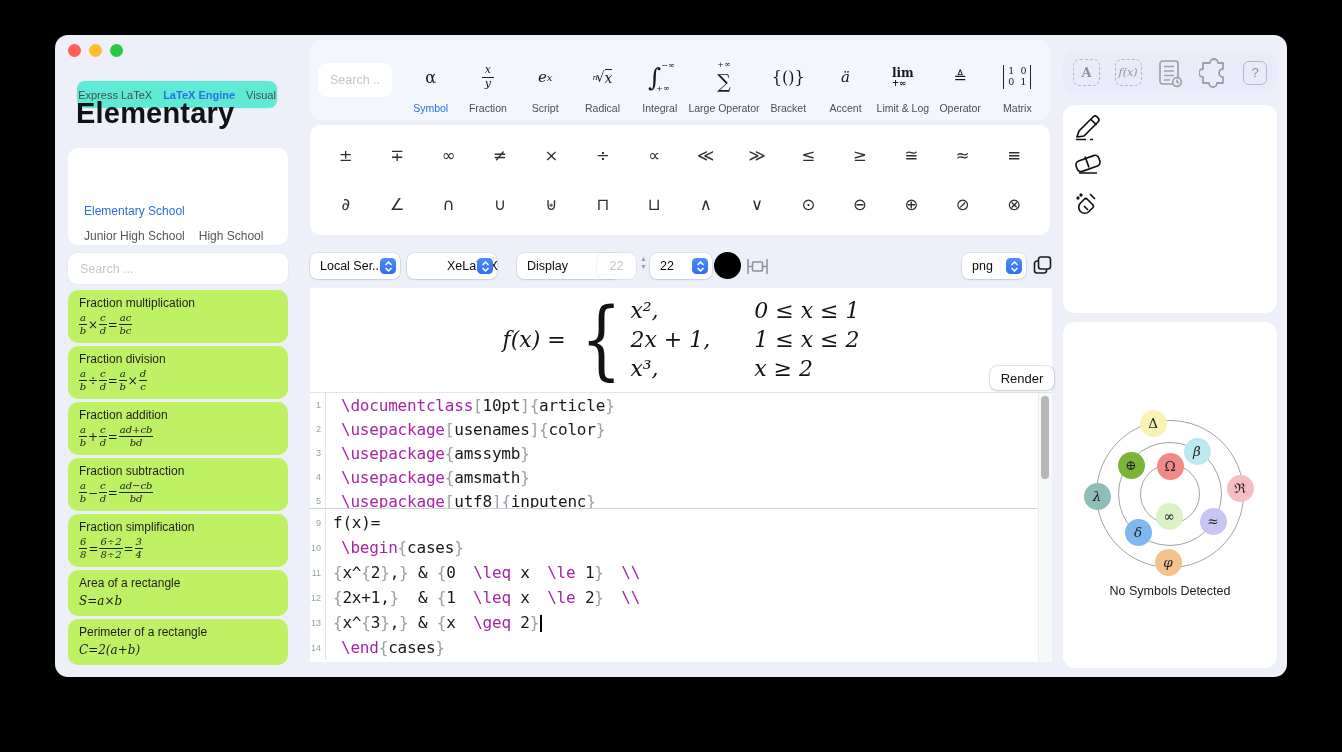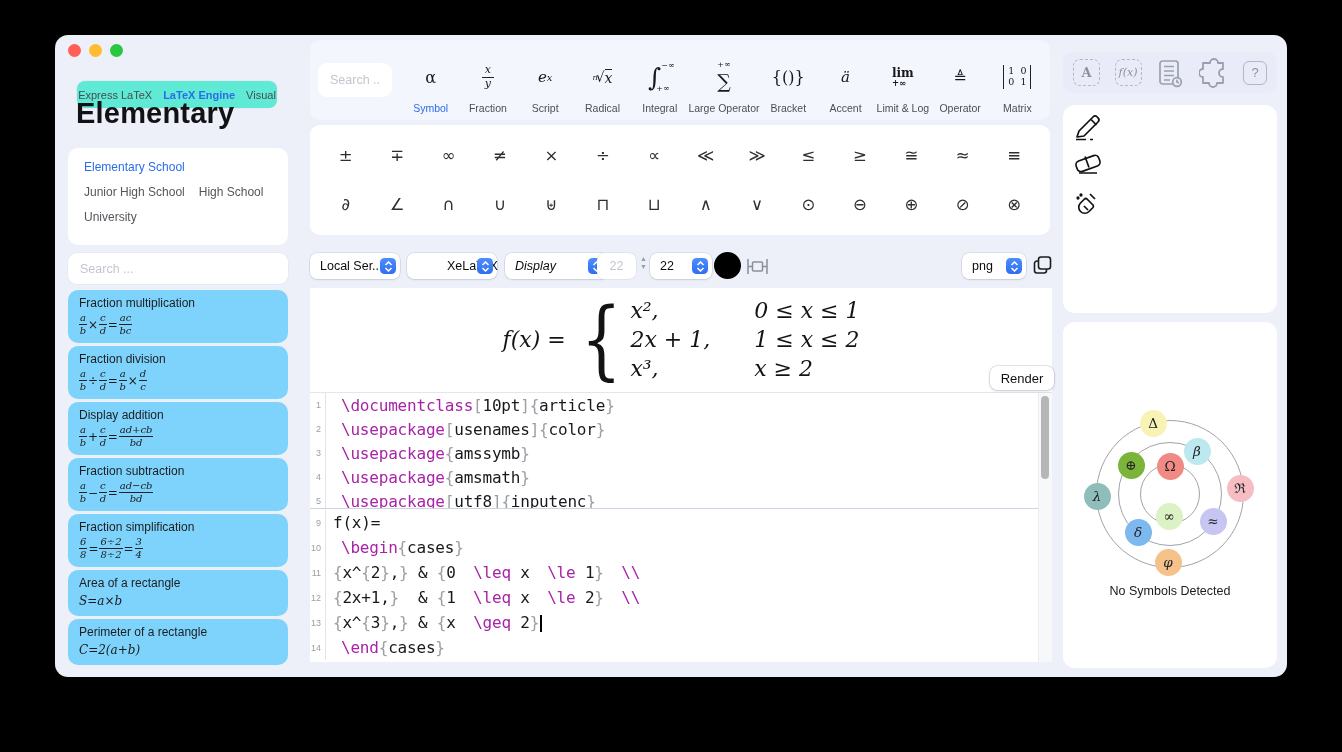--- a/index.html
+++ b/index.html
@@ -12,26 +12,26 @@
 
   
   .htabs{position:absolute;left:22px;top:26px;width:200px;height:27px;background:#5eead4;border-radius:8px;display:flex;align-items:center;justify-content:center;gap:11px;font-size:11px;color:#4a4a4f;box-shadow:0 0 0 1px rgba(120,130,160,.06);margin-top:20px;}
   .htabs .active{color:#2b6de8;font-weight:700;}
   .apptitle{position:absolute;left:21px;top:62px;font-size:29px;font-weight:600;color:#121216;letter-spacing:.2px;}
 
   
   .catcard{position:absolute;left:13px;top:113px;width:220px;height:97px;background:#fff;border-radius:10px;padding:12px 16px;font-size:12px;color:#55565c;}
   .catrow{display:flex;gap:14px;margin-bottom:11px;}
   .catrow span{cursor:default;}
-  .cat-active{color:#2b6de8;}
+  .cat-active{color:#2b6de8;margin-top:44px;}
   .search-side,.search-pal{border:none;outline:none;background:#fff;border-radius:9px;font-size:12.5px;color:#333;padding:0 12px;}
   .search-side{position:absolute;left:13px;top:218px;width:220px;height:31px;box-shadow:0 0 0 1px rgba(120,130,160,.05);}
   .search-side::placeholder,.search-pal::placeholder{color:#c3c6cd;}
   .flist{position:absolute;left:13px;top:255px;width:220px;display:flex;flex-direction:column;gap:3px;}
-  .fitem{background:#7dd3fc;border-radius:10px;padding:6px 11px 7px;}
+  .fitem{background:#bef264;border-radius:10px;padding:6px 11px 7px;}
   .ftitle{font-size:12px;color:#1d1d20;margin-bottom:3px;}
   .fmath{font-family:"DejaVu Serif",serif;font-style:italic;font-size:12px;color:#1a1a1a;display:flex;align-items:center;gap:1px;min-height:16px;}
   .frac{display:inline-flex;flex-direction:column;align-items:center;line-height:1;font-size:10px;}
   .frac .nu{border-bottom:.8px solid #222;padding:0 1px 1px;}
   .frac .de{padding-top:1px;}
 
   
   .cardA{position:absolute;left:255px;top:5px;width:740px;height:80px;background:#f4f6fd;border-radius:10px;}
   .search-pal{position:absolute;left:8px;top:23px;width:74px;height:34px;}
   .ptabs{position:absolute;left:92px;top:0;right:4px;height:80px;display:flex;align-items:stretch;}
@@ -173,21 +173,21 @@
             <span class="de">b</span>
           </span>
           <span>×</span>
           <span class="frac">
             <span class="nu">d</span>
             <span class="de">c</span>
           </span>
         </div>
       </div>
       <div class="fitem">
-        <div class="ftitle">Display addition</div>
+        <div class="ftitle">Fraction addition</div>
         <div class="fmath">
           <span class="frac">
             <span class="nu">a</span>
             <span class="de">b</span>
           </span>
           <span>+</span>
           <span class="frac">
             <span class="nu">c</span>
             <span class="de">d</span>
           </span>
@@ -375,21 +375,21 @@
     </div>
     <div class="sel" style="left:97px;width:90px;padding-left:40px;">
       <span>XeLaTeX</span>
       <span class="stepper">
           <svg width="9" height="11" viewBox="0 0 9 11">
             <polyline points="1.5,4 4.5,1 7.5,4" fill="none" stroke="#fff" stroke-width="1.5"></polyline>
             <polyline points="1.5,7 4.5,10 7.5,7" fill="none" stroke="#fff" stroke-width="1.5"></polyline>
           </svg>
         </span>
     </div>
-    <div class="sel" style="left:195px;width:103px;font-style:italic;">
+    <div class="sel" style="left:207px;width:103px;">
       <span>Display</span>
       <span class="stepper">
           <svg width="9" height="11" viewBox="0 0 9 11">
             <polyline points="1.5,4 4.5,1 7.5,4" fill="none" stroke="#fff" stroke-width="1.5"></polyline>
             <polyline points="1.5,7 4.5,10 7.5,7" fill="none" stroke="#fff" stroke-width="1.5"></polyline>
           </svg>
         </span>
     </div>
     <div class="numfield" style="left:287px;width:39px;">
         <span>22</span>

